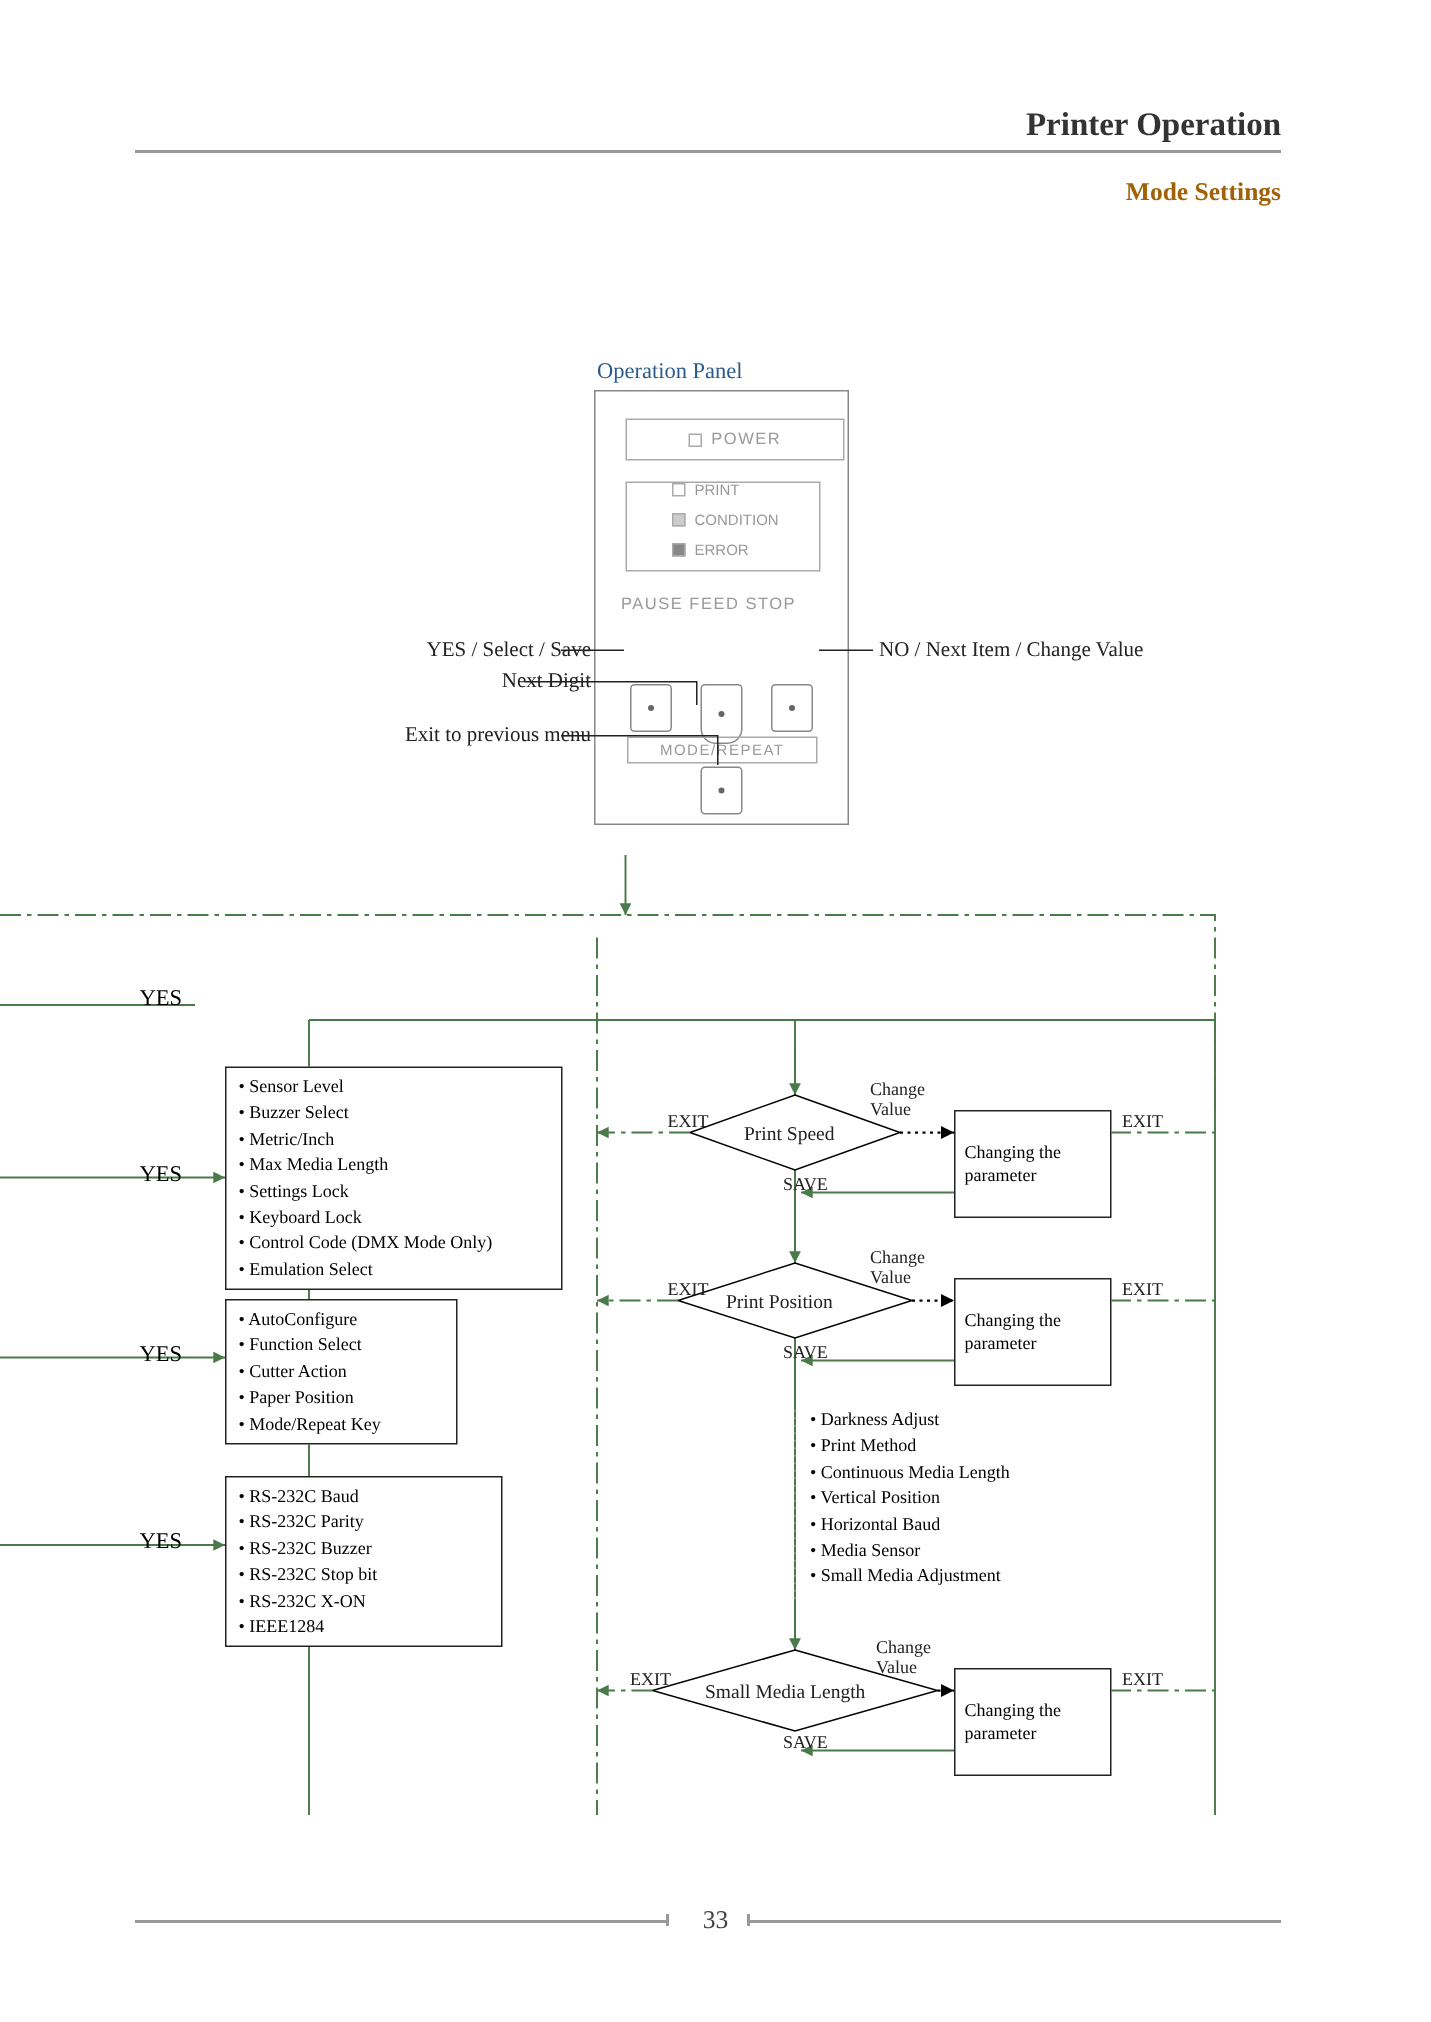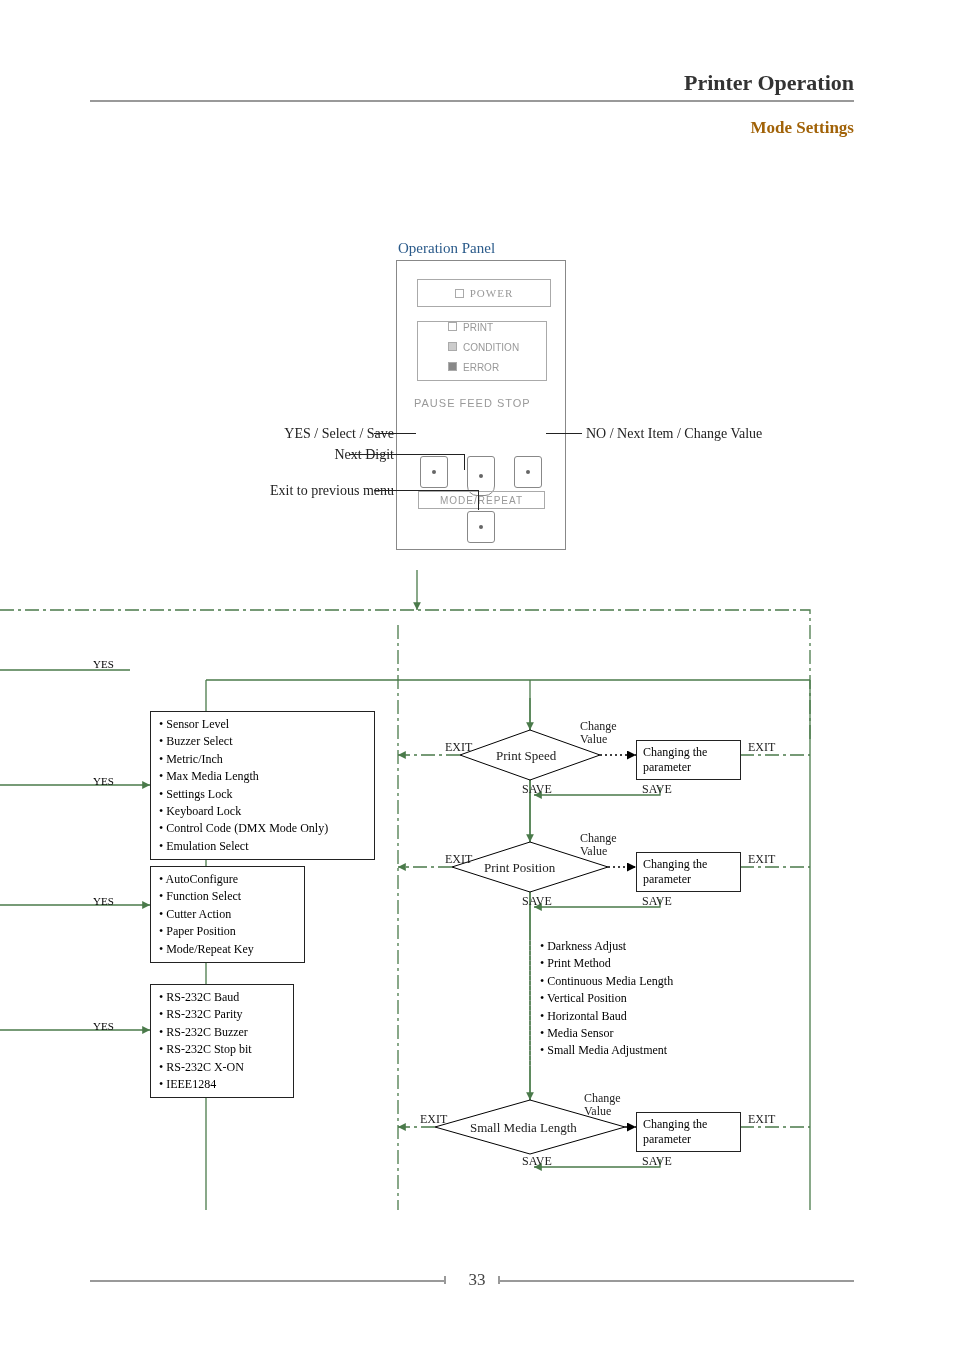--- a/index.html
+++ b/index.html
@@ -9,21 +9,21 @@
 .mode-settings{position:absolute;right:100px;top:118px;font-weight:bold;font-size:17px;color:#a16207}
 .page-num{position:absolute;left:0;right:0;bottom:58px;text-align:center;font-size:17px;color:#444}
 .bottom-rule-l{position:absolute;left:90px;top:1280px;width:354px;border-top:2.5px solid #999}
 .bottom-rule-r{position:absolute;right:100px;top:1280px;width:354px;border-top:2.5px solid #999}
 .bottom-tick-l{position:absolute;left:444px;top:1276px;height:8px;border-left:2.5px solid #999}
 .bottom-tick-r{position:absolute;left:498px;top:1276px;height:8px;border-left:2.5px solid #999}
 
 .op-panel-area{position:absolute;left:10px;top:220px;width:954px;height:320px}
 .op-title{position:absolute;left:388px;top:20px;font-size:15px;color:#2a5a8a}
 .panel-box{position:absolute;left:386px;top:40px;width:170px;height:290px;border:1px solid #888}
-.pw-box{position:absolute;left:20px;top:18px;width:134px;height:28px;border:1px solid #aaa;display:flex;align-items:center;justify-content:center;font-size:11px;color:#999;letter-spacing:1px;font-family:Liberation Serif, serif}
+.pw-box{position:absolute;left:20px;top:18px;width:146px;height:28px;border:1px solid #aaa;display:flex;align-items:center;justify-content:center;font-size:11px;color:#999;letter-spacing:1px;font-family:Liberation Sans, sans-serif}
 .pw-box .ind{width:9px;height:9px;border:1px solid #aaa;margin-right:6px;background:#fff}
 .status-box{position:absolute;left:20px;top:60px;width:130px;height:60px;border:1px solid #aaa;font-size:10px;color:#999;font-family:Arial}
 .status-row{display:flex;align-items:flex-start;height:20px;padding-left:30px}
 .status-row .ind{width:9px;height:9px;border:1px solid #aaa;margin-right:6px}
 .btn-label{font-size:11px;color:#999;font-family:Arial;position:absolute;letter-spacing:1px}
 .pfs{left:404px;top:177px}
 .mode-repeat-box{position:absolute;left:21px;top:230px;width:127px;height:18px;border:1px solid #aaa;font-size:10px;color:#999;display:flex;align-items:center;justify-content:center;font-family:Arial;letter-spacing:1px}
 .key-btn{position:absolute;width:28px;height:32px;border:1px solid #888;border-radius:3px}
 .key-btn::after{content:"";position:absolute;left:50%;top:50%;width:4px;height:4px;background:#666;border-radius:50%;transform:translate(-50%,-50%)}
 .key-pause{left:23px;top:195px}
@@ -37,22 +37,22 @@
 .op-label.left3{right:570px;top:263px;width:180px}
 .op-label.right1{left:576px;top:206px;width:250px;text-align:left}
 .line{position:absolute;background:#222;height:1px}
 .line.vert{width:1px;height:auto}
 
 .flow-area{position:absolute;left:0;top:570px;width:954px;height:650px}
 svg.flow{position:absolute;left:0;top:0;width:100%;height:100%}
 .flow-label{position:absolute;font-size:13px;color:#222}
 .label-small{font-size:12px}
 .list-box{position:absolute;border:1px solid #222;font-size:12px;padding:4px 8px;line-height:1.45;background:#fff}
-.yes{position:absolute;font-size:11px}
-.rect-box{position:absolute;border:1px solid #222;font-size:12px;padding:4px 6px;background:#fff}
+.yes{position:absolute;font-size:15px}
+.rect-box{position:absolute;border:1px solid #222;font-size:12px;padding:20px 6px;background:#fff}
 </style>
 </head>
 <body>
 
 <div class="header-title">Printer Operation</div>
 <hr class="header-rule">
 <div class="mode-settings">Mode Settings</div>
 
 <div class="op-panel-area">
   <div class="op-title">Operation Panel</div>
@@ -161,21 +161,21 @@
       <div>• Control Code (DMX Mode Only)</div>
       <div>• Emulation Select</div>
 </div>
 <div class="list-box" style="left:150px;top:296px;width:155px">
   <div>• AutoConfigure</div>
       <div>• Function Select</div>
       <div>• Cutter Action</div>
       <div>• Paper Position</div>
       <div>• Mode/Repeat Key</div>
 </div>
-<div class="list-box" style="left:150px;top:414px;width:144px">
+<div class="list-box" style="left:150px;top:414px;width:185px">
   <div>• RS-232C Baud</div>
       <div>• RS-232C Parity</div>
       <div>• RS-232C Buzzer</div>
       <div>• RS-232C Stop bit</div>
       <div>• RS-232C X-ON</div>
       <div>• IEEE1284</div>
 </div>
 
 <div class="flow-label" style="left:496px;top:178px">Print Speed</div>
 <div class="flow-label" style="left:484px;top:290px">Print Position</div>

